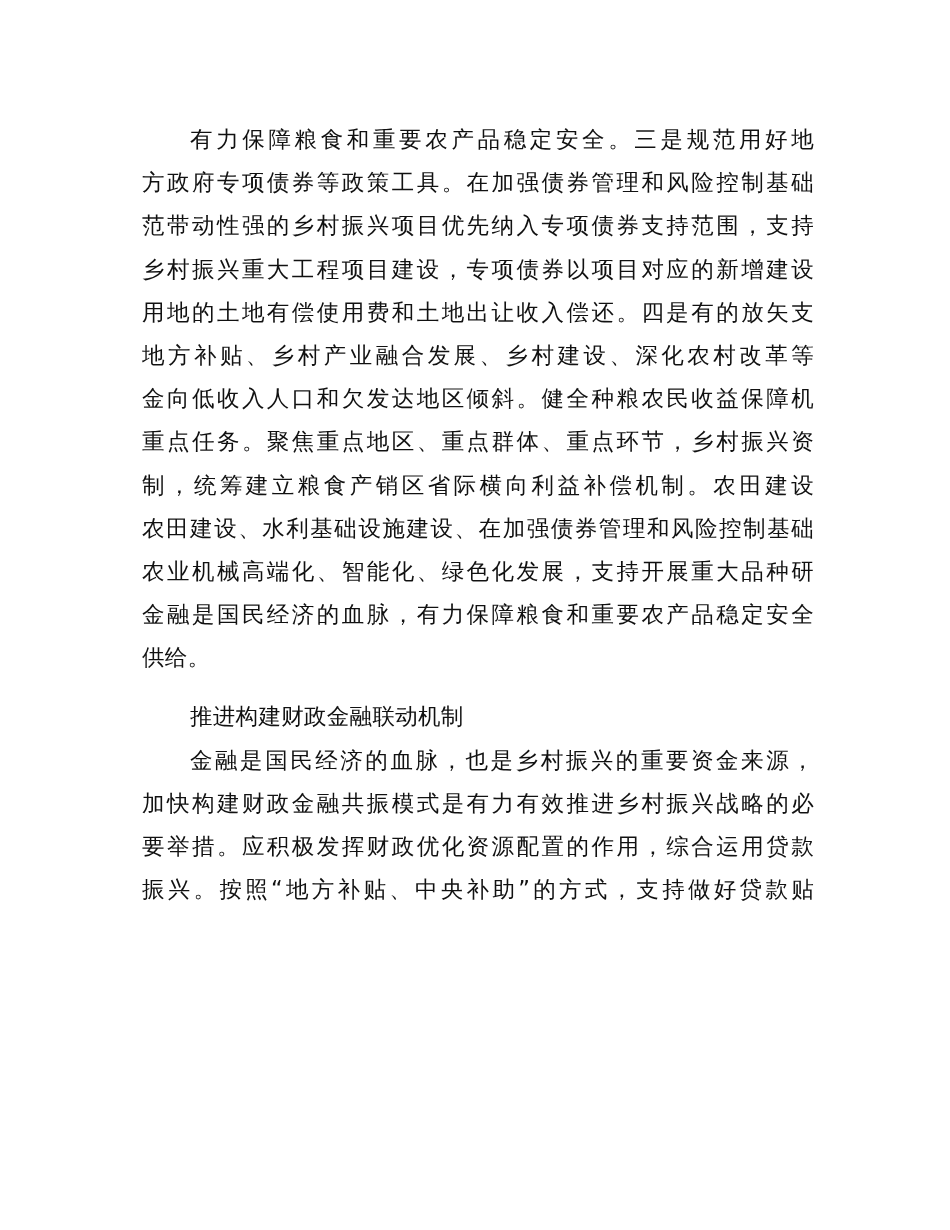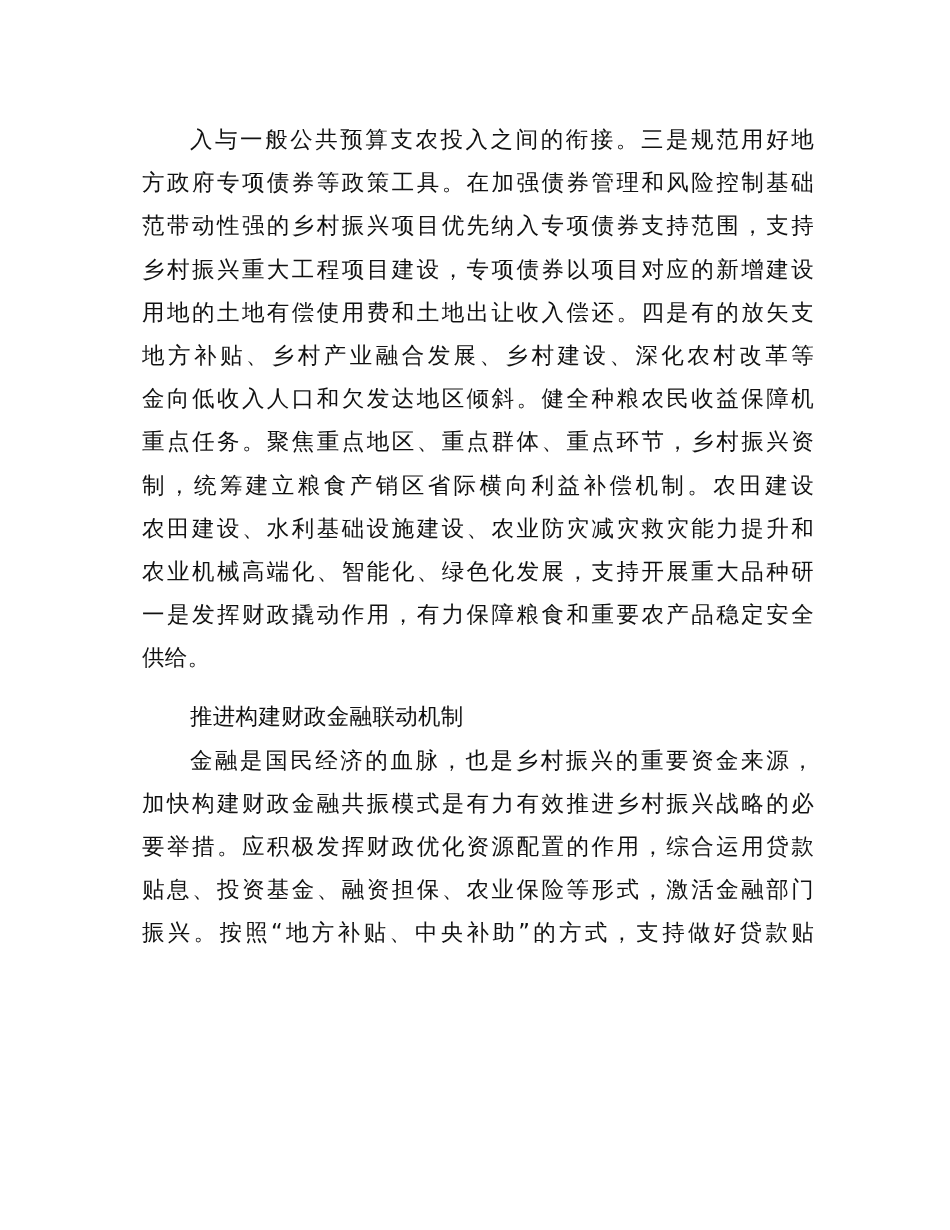--- a/index.html
+++ b/index.html
@@ -18,39 +18,38 @@
   .line { display: block; white-space: nowrap; height: 43.2px; text-align: justify; text-align-last: justify; }
   .line.last { text-align-last: left; }
   .indent { padding-left: 48px; }
   .heading { padding-left: 48px; text-align-last: left; margin-top: 16px; }
 </style>
 </head>
 <body>
 
 <div class="page">
   <div>
-    <span class="line indent">入与一般公共预算支农投入之间的衔接。三是规范用好地</span>
+    <span class="line indent">有力保障粮食和重要农产品稳定安全。三是规范用好地</span>
     <span class="line">方政府专项债券等政策工具。在加强债券管理和风险控制基础</span>
     <span class="line">范带动性强的乡村振兴项目优先纳入专项债券支持范围，支持</span>
     <span class="line">乡村振兴重大工程项目建设，专项债券以项目对应的新增建设</span>
     <span class="line">用地的土地有偿使用费和土地出让收入偿还。四是有的放矢支</span>
     <span class="line">地方补贴、乡村产业融合发展、乡村建设、深化农村改革等</span>
     <span class="line">金向低收入人口和欠发达地区倾斜。健全种粮农民收益保障机</span>
     <span class="line">重点任务。聚焦重点地区、重点群体、重点环节，乡村振兴资</span>
     <span class="line">制，统筹建立粮食产销区省际横向利益补偿机制。农田建设</span>
-    <span class="line">农田建设、水利基础设施建设、农业防灾减灾救灾能力提升和</span>
+    <span class="line">农田建设、水利基础设施建设、在加强债券管理和风险控制基础</span>
     <span class="line">农业机械高端化、智能化、绿色化发展，支持开展重大品种研</span>
-    <span class="line">一是发挥财政撬动作用，有力保障粮食和重要农产品稳定安全</span>
+    <span class="line">金融是国民经济的血脉，有力保障粮食和重要农产品稳定安全</span>
     <span class="line last">供给。</span>
   </div>
 
   <div>
     <span class="line heading last">推进构建财政金融联动机制</span>
   </div>
 
   <div>
     <span class="line indent">金融是国民经济的血脉，也是乡村振兴的重要资金来源，</span>
     <span class="line">加快构建财政金融共振模式是有力有效推进乡村振兴战略的必</span>
     <span class="line">要举措。应积极发挥财政优化资源配置的作用，综合运用贷款</span>
-    <span class="line">贴息、投资基金、融资担保、农业保险等形式，激活金融部门</span>
     <span class="line">振兴。按照“地方补贴、中央补助”的方式，支持做好贷款贴</span>
   </div>
 </div>
 
 </body></html>

